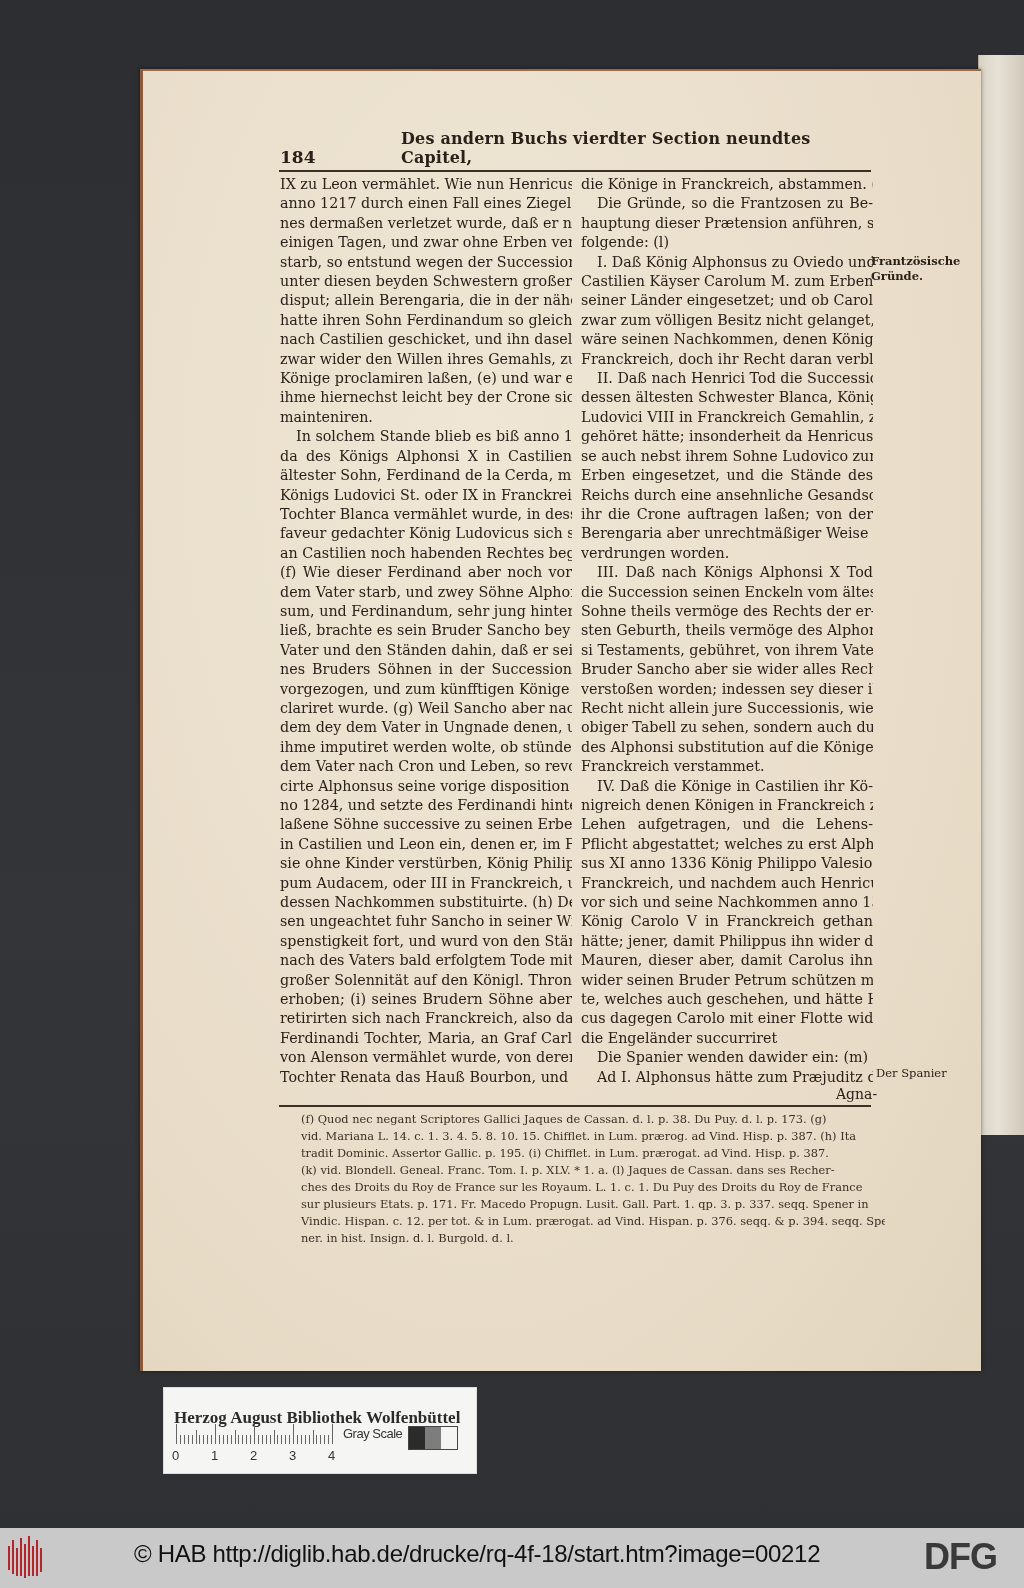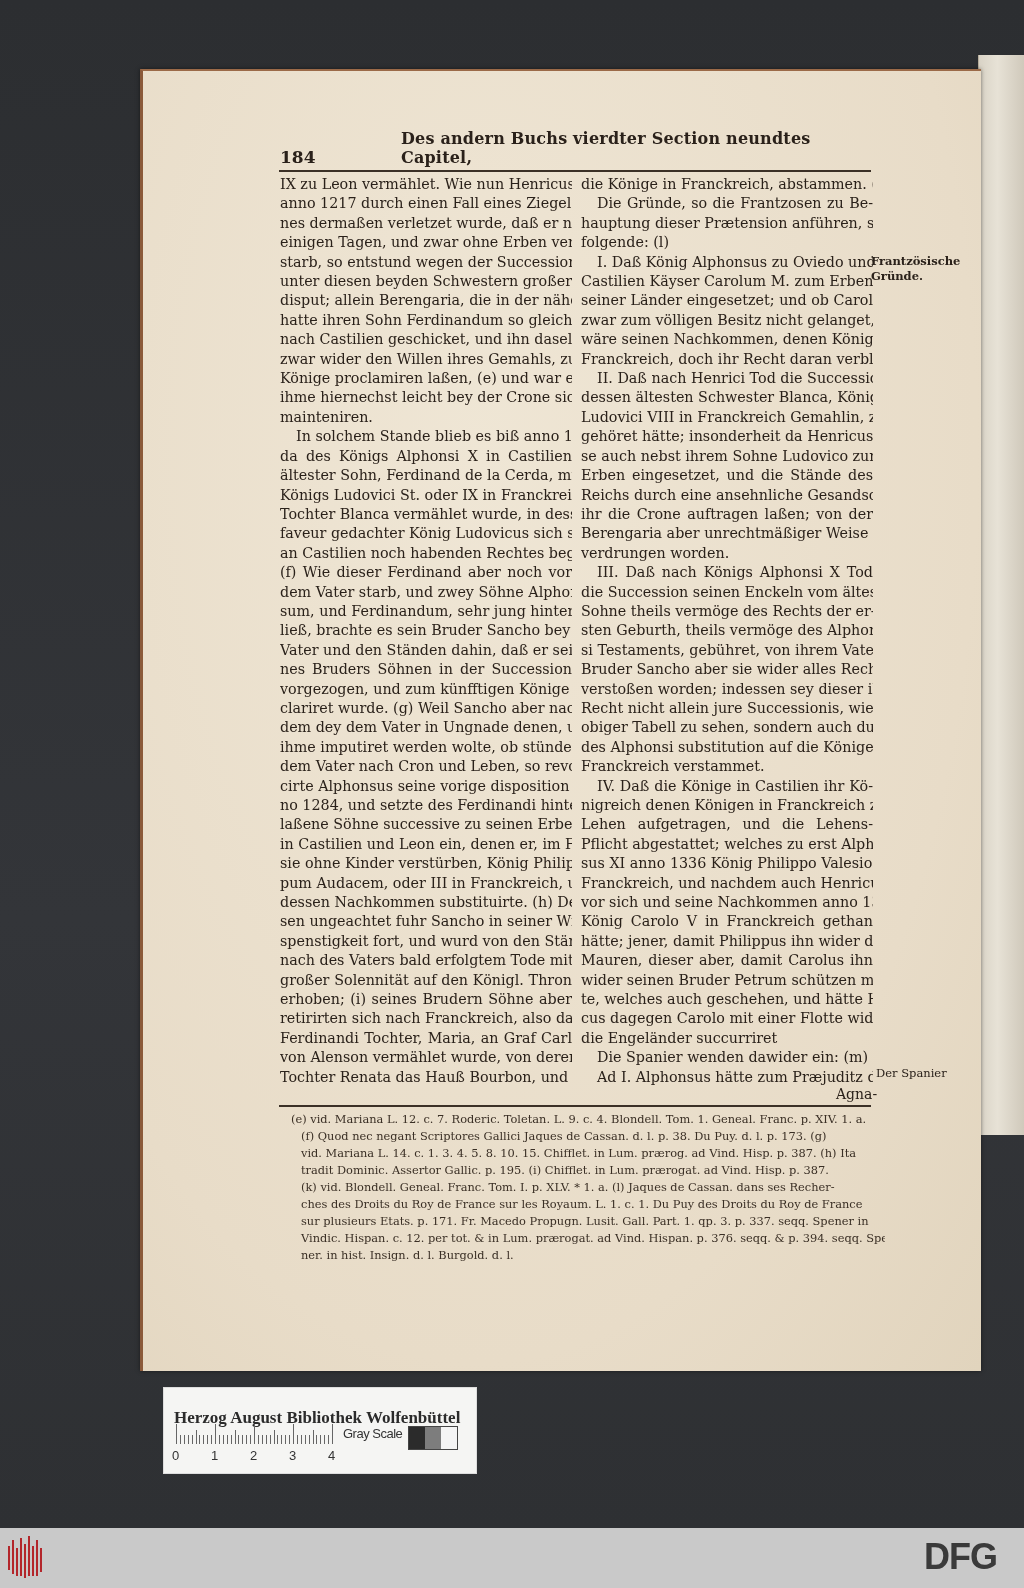--- a/index.html
+++ b/index.html
@@ -214,21 +214,20 @@
     <div>Gründe.</div>
   </div>
   <div class="margin-note" style="left:733px; top:995px;">
     <div>Der Spanier</div>
   </div>
 
   <div class="catchword">Agna-</div>
   <div class="rule" style="top:1034px;"></div>
 
   <div class="footnotes" id="footnotes">
-      <span class="fline first">(e) vid. Mariana L. 12. c. 7. Roderic. Toletan. L. 9. c. 4. Blondell. Tom. 1. Geneal. Franc. p. XIV. 1. a.</span>
       <span class="fline rest">(f) Quod nec negant Scriptores Gallici Jaques de Cassan. d. l. p. 38. Du Puy. d. l. p. 173. (g)</span>
       <span class="fline rest">vid. Mariana L. 14. c. 1. 3. 4. 5. 8. 10. 15. Chifflet. in Lum. prærog. ad Vind. Hisp. p. 387. (h) Ita</span>
       <span class="fline rest">tradit Dominic. Assertor Gallic. p. 195. (i) Chifflet. in Lum. prærogat. ad Vind. Hisp. p. 387.</span>
       <span class="fline rest">(k) vid. Blondell. Geneal. Franc. Tom. I. p. XLV. * 1. a. (l) Jaques de Cassan. dans ses Recher-</span>
       <span class="fline rest">ches des Droits du Roy de France sur les Royaum. L. 1. c. 1. Du Puy des Droits du Roy de France</span>
       <span class="fline rest">sur plusieurs Etats. p. 171. Fr. Macedo Propugn. Lusit. Gall. Part. 1. qp. 3. p. 337. seqq. Spener in</span>
       <span class="fline rest">Vindic. Hispan. c. 12. per tot. &amp; in Lum. prærogat. ad Vind. Hispan. p. 376. seqq. &amp; p. 394. seqq. Spe-</span>
       <span class="fline rest">ner. in hist. Insign. d. l. Burgold. d. l.</span>
     </div>
 </div>
@@ -302,14 +301,15 @@
         <rect x="10" y="14" width="2" height="28"></rect>
           <rect x="14" y="4" width="2" height="38"></rect>
         <rect x="18" y="10" width="2" height="34"></rect>
           <rect x="22" y="2" width="2" height="40"></rect>
         <rect x="26" y="12" width="2" height="30"></rect>
           <rect x="30" y="6" width="2" height="36"></rect>
         <rect x="34" y="14" width="2" height="24"></rect>
       </g>
     </svg>
   </div>
+  <div class="footer-text">© HAB http://diglib.hab.de/drucke/rq-4f-18/start.htm?image=00212</div>
   <div class="dfg-logo">DFG</div>
 </div>
 
 </body></html>

